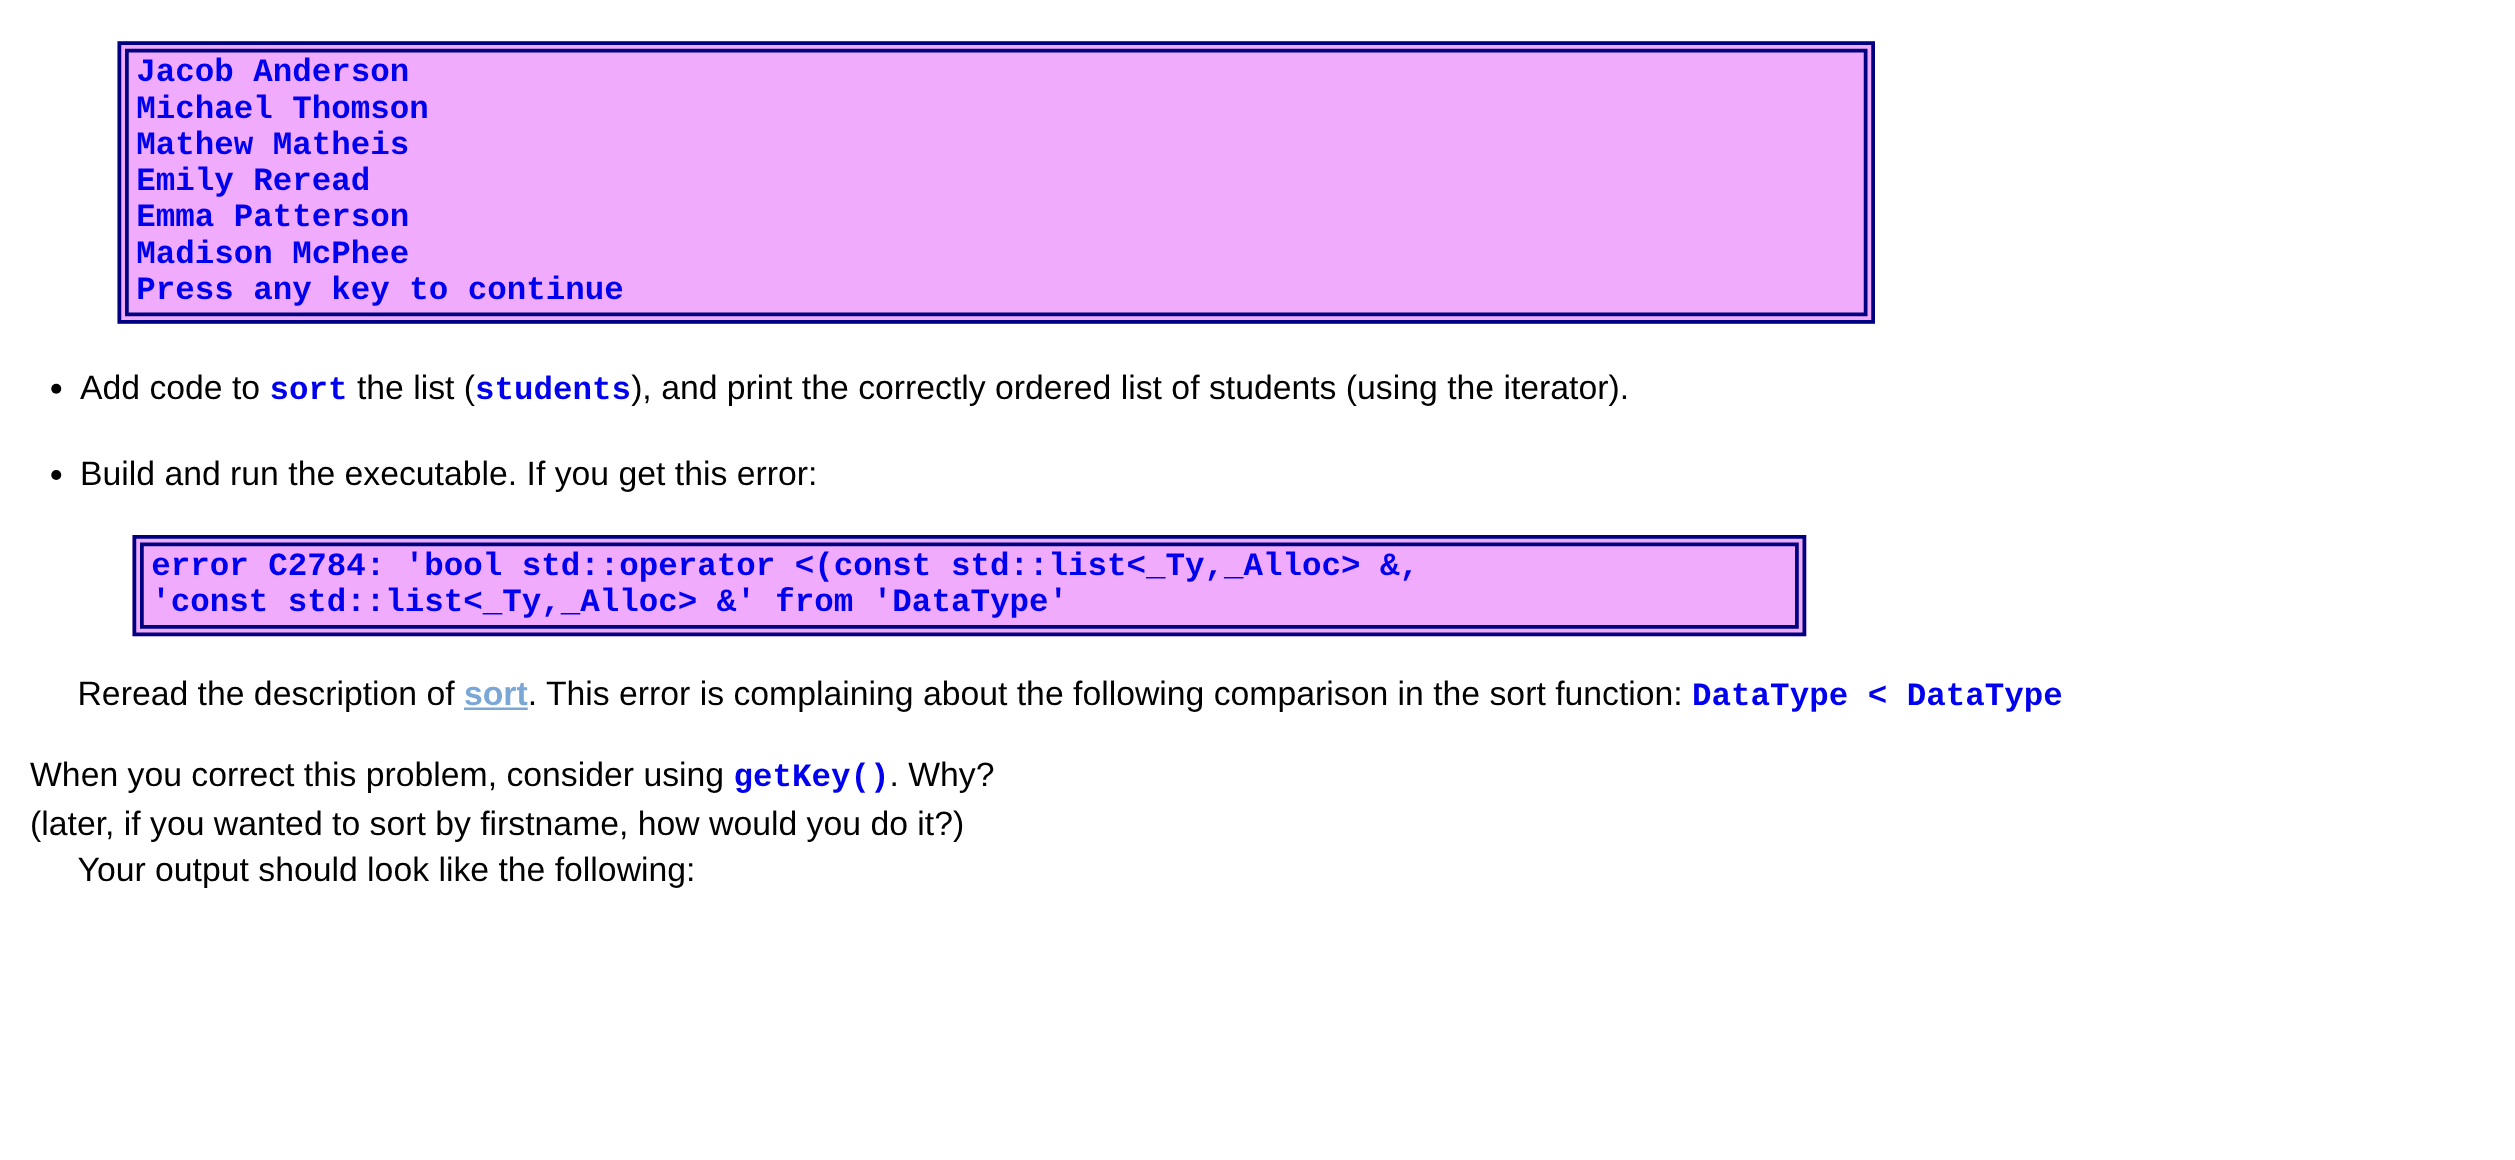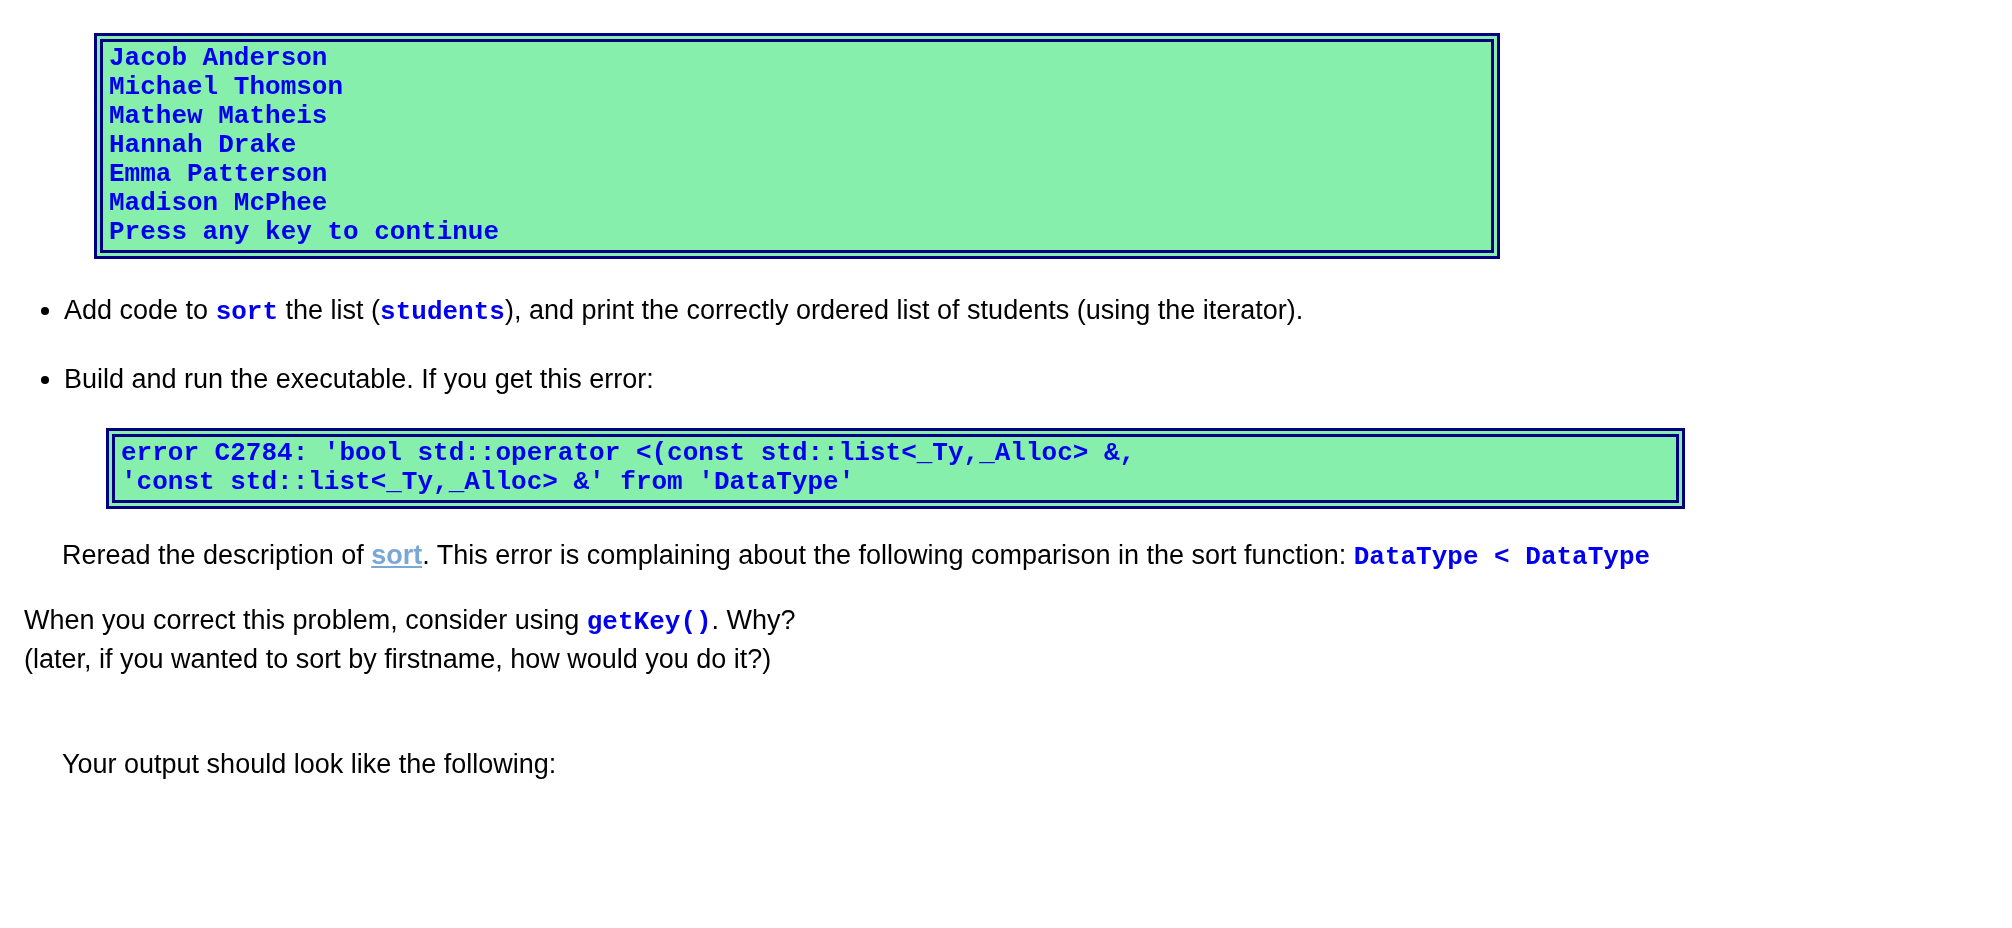--- a/index.html
+++ b/index.html
@@ -14,28 +14,28 @@
     font-family: "Liberation Sans", sans-serif;
     font-size: 27px;
     color: #000000;
   }
 
   
   .dbl-outer {
     border: 3px solid #000080;
     padding: 3px;
     box-sizing: border-box;
-    background: #86efac;
+    background: #f0abfc;
   }
   .dbl-inner {
     border: 3px solid #000080;
     padding: 2px 6px 3px 6px;
   }
   .console-box { margin: 33px 0 0 94px; width: 1406px; }
-  .error-box   { margin: 27px 0 0 106px; width: 1579px; }
+  .error-box   { margin: 27px 0 0 106px; width: 1339px; }
 
   .mono-line {
     font-family: "Liberation Mono", "DejaVu Sans Mono", monospace;
     font-weight: 700;
     font-size: 26px;
     line-height: 29px;
     color: #0000EE;
     white-space: pre;
   }
 
@@ -58,40 +58,40 @@
     margin-bottom: 31px;
   }
 
   p.body-par {
     margin: 0 0 0 62px;
     line-height: 37px;
     max-width: 1930px;
   }
   p.reread-par  { margin-top: 28px; }
   p.correct-par { margin-top: 26px; margin-left: 24px; }
-  p.output-par  { margin-top: 68px; }
+  p.output-par  { }
 
   a.doc-link {
     color: #7BA7D7;
     font-weight: 700;
     text-decoration: underline;
     cursor: pointer;
   }
 </style>
 </head>
 <body>
 
 <div>
 
   <div class="dbl-outer console-box">
     <div class="dbl-inner">
       <div class="mono-line">Jacob Anderson</div>
       <div class="mono-line">Michael Thomson</div>
       <div class="mono-line">Mathew Matheis</div>
-      <div class="mono-line">Hannah Drake</div>
+      <div class="mono-line">Emily Reread</div>
       <div class="mono-line">Emma Patterson</div>
       <div class="mono-line">Madison McPhee</div>
       <div class="mono-line">Press any key to continue</div>
     </div>
   </div>
 
   <ul class="instructions">
     <li>
       <span>Add code to </span><span class="code">sort</span><span> the list (</span><span class="code">students</span><span>), and print the correctly ordered list of students (using the iterator).</span>
     </li>

